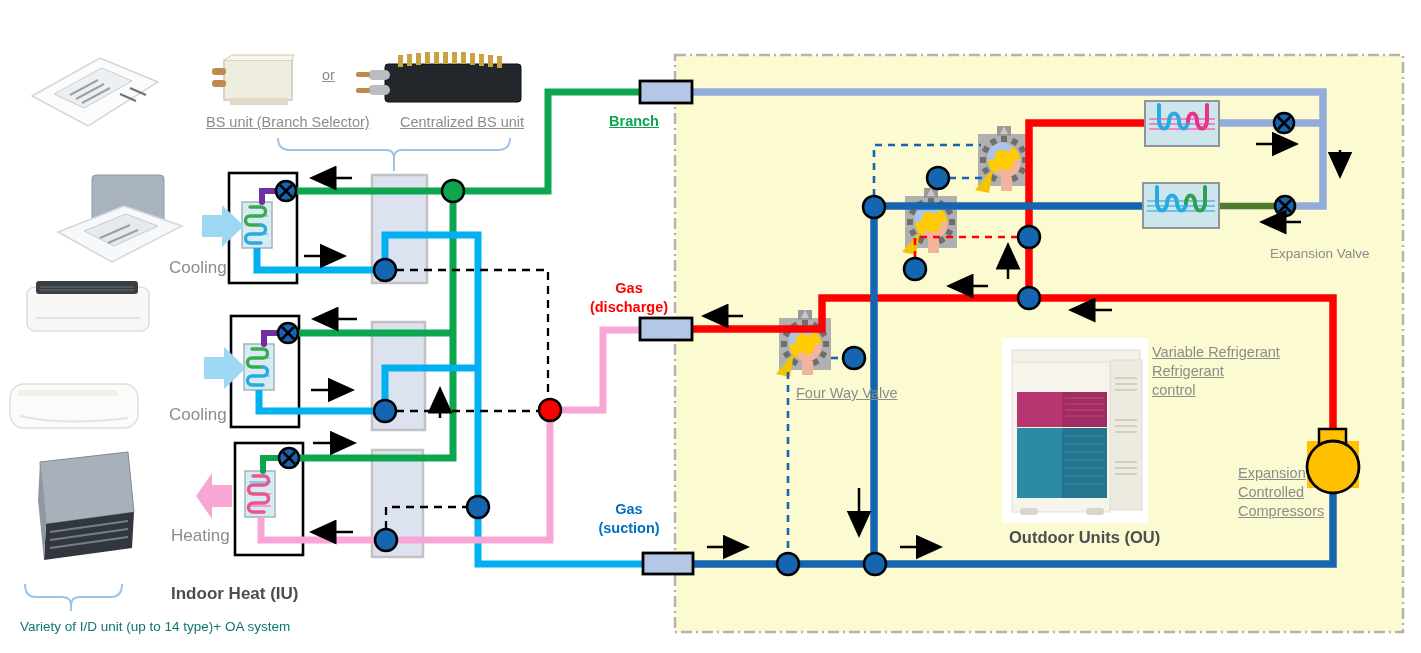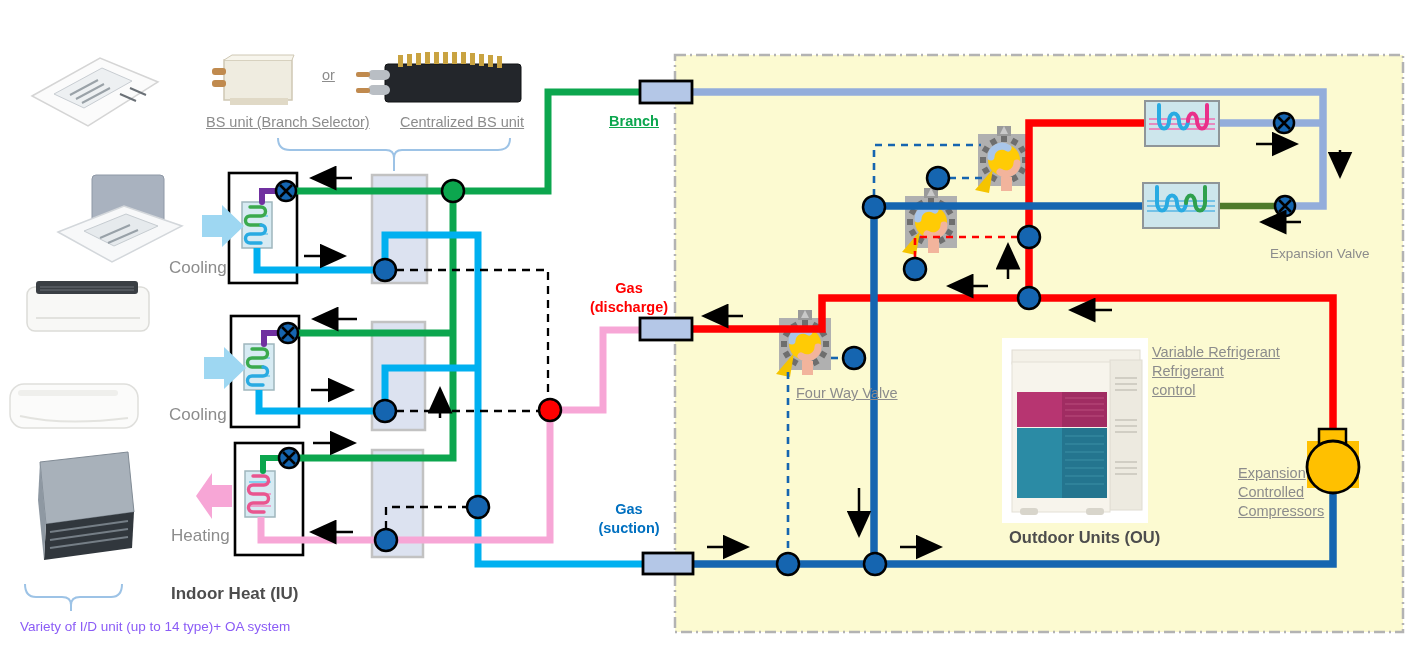--- a/index.html
+++ b/index.html
@@ -325,21 +325,21 @@
 </div>
 <div class="lbl center multiline" style="left:629px;top:500px;color:#0070C0;font-size:14.5px;font-weight:bold;">
   <div>Gas</div>
   <div>(suction)</div>
 </div>
 
 <div class="lbl gray s16" style="left:169px;top:257px;">Cooling</div>
 <div class="lbl gray s16" style="left:169px;top:404px;">Cooling</div>
 <div class="lbl gray s16" style="left:171px;top:525px;">Heating</div>
 <div class="lbl darkgray s16" style="left:171px;top:583px;">Indoor Heat (IU)</div>
-<div class="lbl s14" style="left:20px;top:619px;color:#8b5cf6;">Variety of I/D unit (up to 14 type)+ OA system</div>
+<div class="lbl s14" style="left:20px;top:619px;color:#0f766e;">Variety of I/D unit (up to 14 type)+ OA system</div>
 
 
 <div class="lbl gray s15" style="left:780px;top:384px;margin-left:16px;">Four Way Valve</div>
 <div class="lbl gray s15 multiline" style="left:1152px;top:343px;">
   <div>Variable Refrigerant</div>
   <div>Refrigerant</div>
   <div>control</div>
 </div>
 <div class="lbl gray s15 multiline" style="left:1238px;top:464px;">
   <div>Expansion</div>

